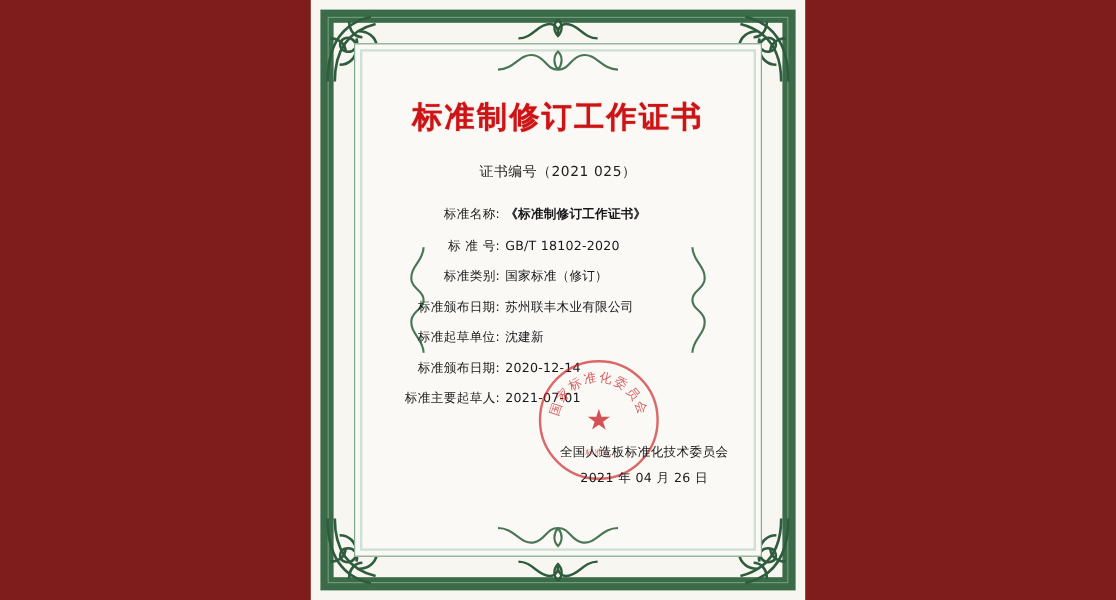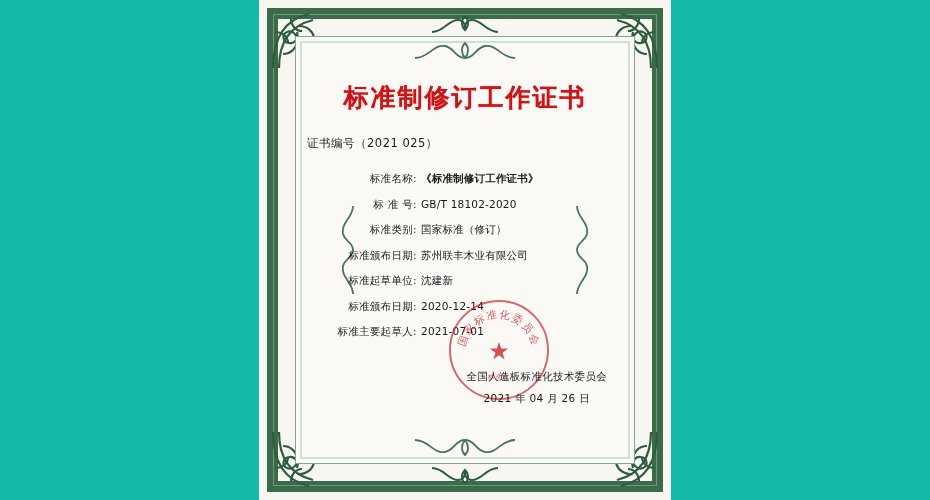--- a/index.html
+++ b/index.html
@@ -9,21 +9,21 @@
     width: 930px;
     height: 500px;
     overflow: hidden;
     font-family: "Liberation Sans", sans-serif;
   }
 
   #stage {
     position: relative;
     width: 930px;
     height: 500px;
-    background: #14b8a6;
+    background: #7f1d1d;
   }
 
   
   #certificate {
     position: absolute;
     left: 259px;
     top: 0px;
     width: 412px;
     height: 500px;
     background: #f7f6f1;
@@ -130,20 +130,21 @@
     letter-spacing: 2px;
     color: #cc1416;
     text-shadow: 0 0 1px rgba(180,0,0,.6);
   }
 
   #cert-number {
     position: absolute;
     top: 88px;
     left: 0;
     right: 0;
+    text-align: center;
     font-family: "DejaVu Sans", "Liberation Sans", sans-serif;
     font-size: 11.5px;
     color: #1c1c1c;
     letter-spacing: .5px;
   }
 
   #fields {
     position: absolute;
     top: 124px;
     left: 14px;

